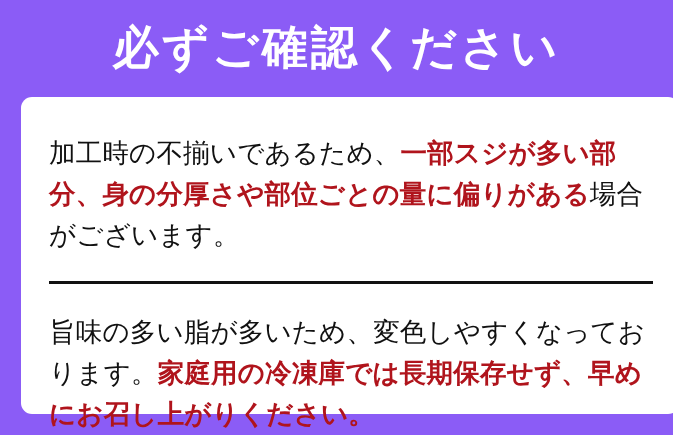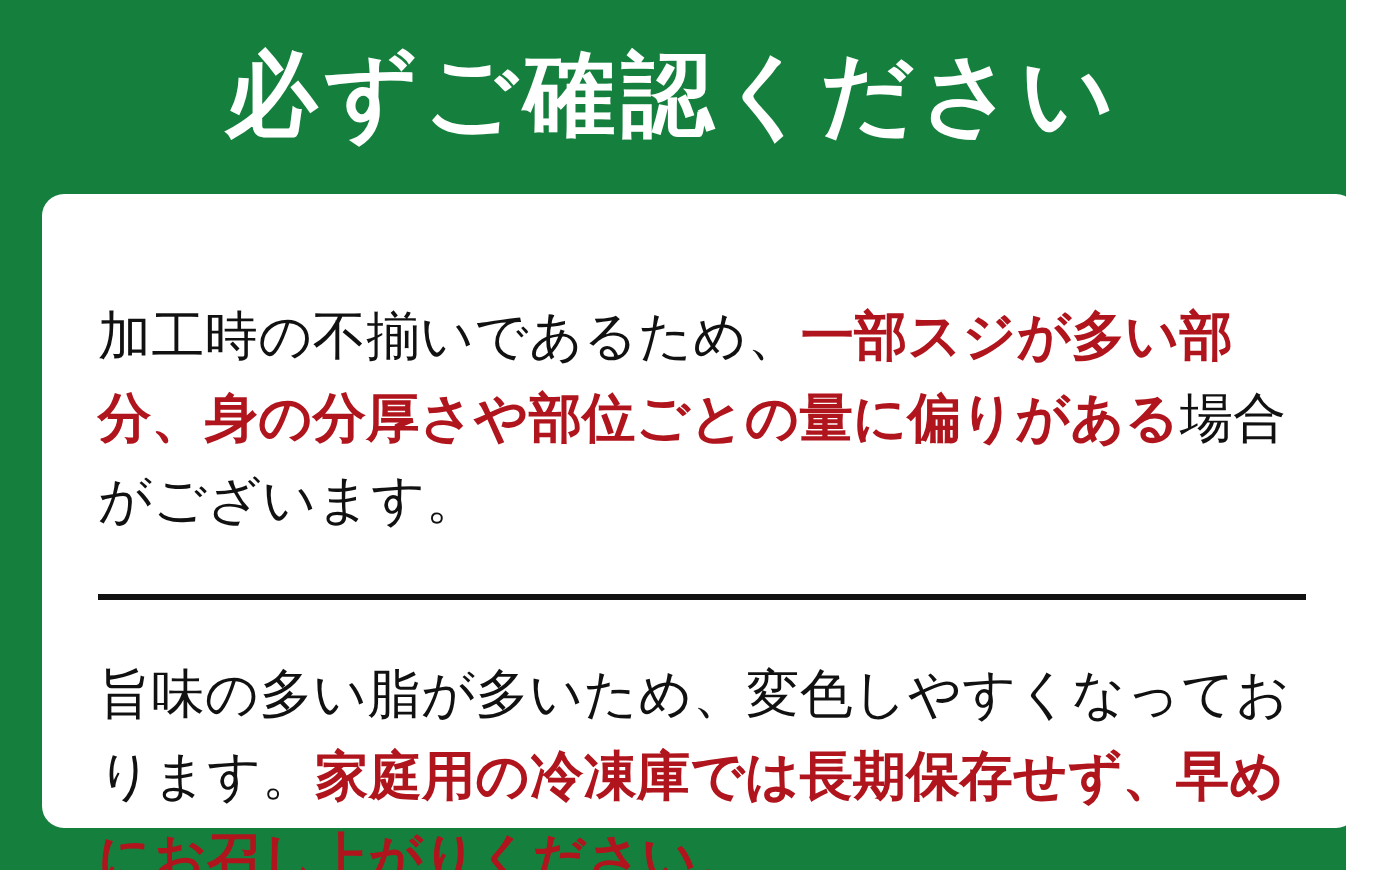--- a/index.html
+++ b/index.html
@@ -10,21 +10,21 @@
     width: 700px;
     height: 435px;
     overflow: hidden;
     font-family: "DejaVu Sans", "Liberation Sans", sans-serif;
   }
   .banner {
     position: relative;
     box-sizing: border-box;
     width: 673px;
     height: 435px;
-    background: #15803d;
+    background: #8b5cf6;
     display: flex;
     flex-direction: column;
     align-items: center;
   }
   .banner-title {
     margin: 0;
     padding: 0;
     color: #ffffff;
     font-size: 46px;
     line-height: 46px;
@@ -44,21 +44,21 @@
     height: 317px;
     box-sizing: border-box;
     background: #ffffff;
     border-radius: 11px;
     padding: 0;
   }
   .notice-inner {
     box-sizing: border-box;
     width: 100%;
     height: 100%;
-    padding: 24px 22px 0 28px;
+    padding: 8px 22px 0 28px;
   }
   .notice-block {
     font-size: 26.5px;
     line-height: 41px;
     letter-spacing: 0.2px;
     color: #111111;
     font-weight: 500;
     text-align: left;
     font-family: "DejaVu Sans", "Liberation Sans", sans-serif;
   }

